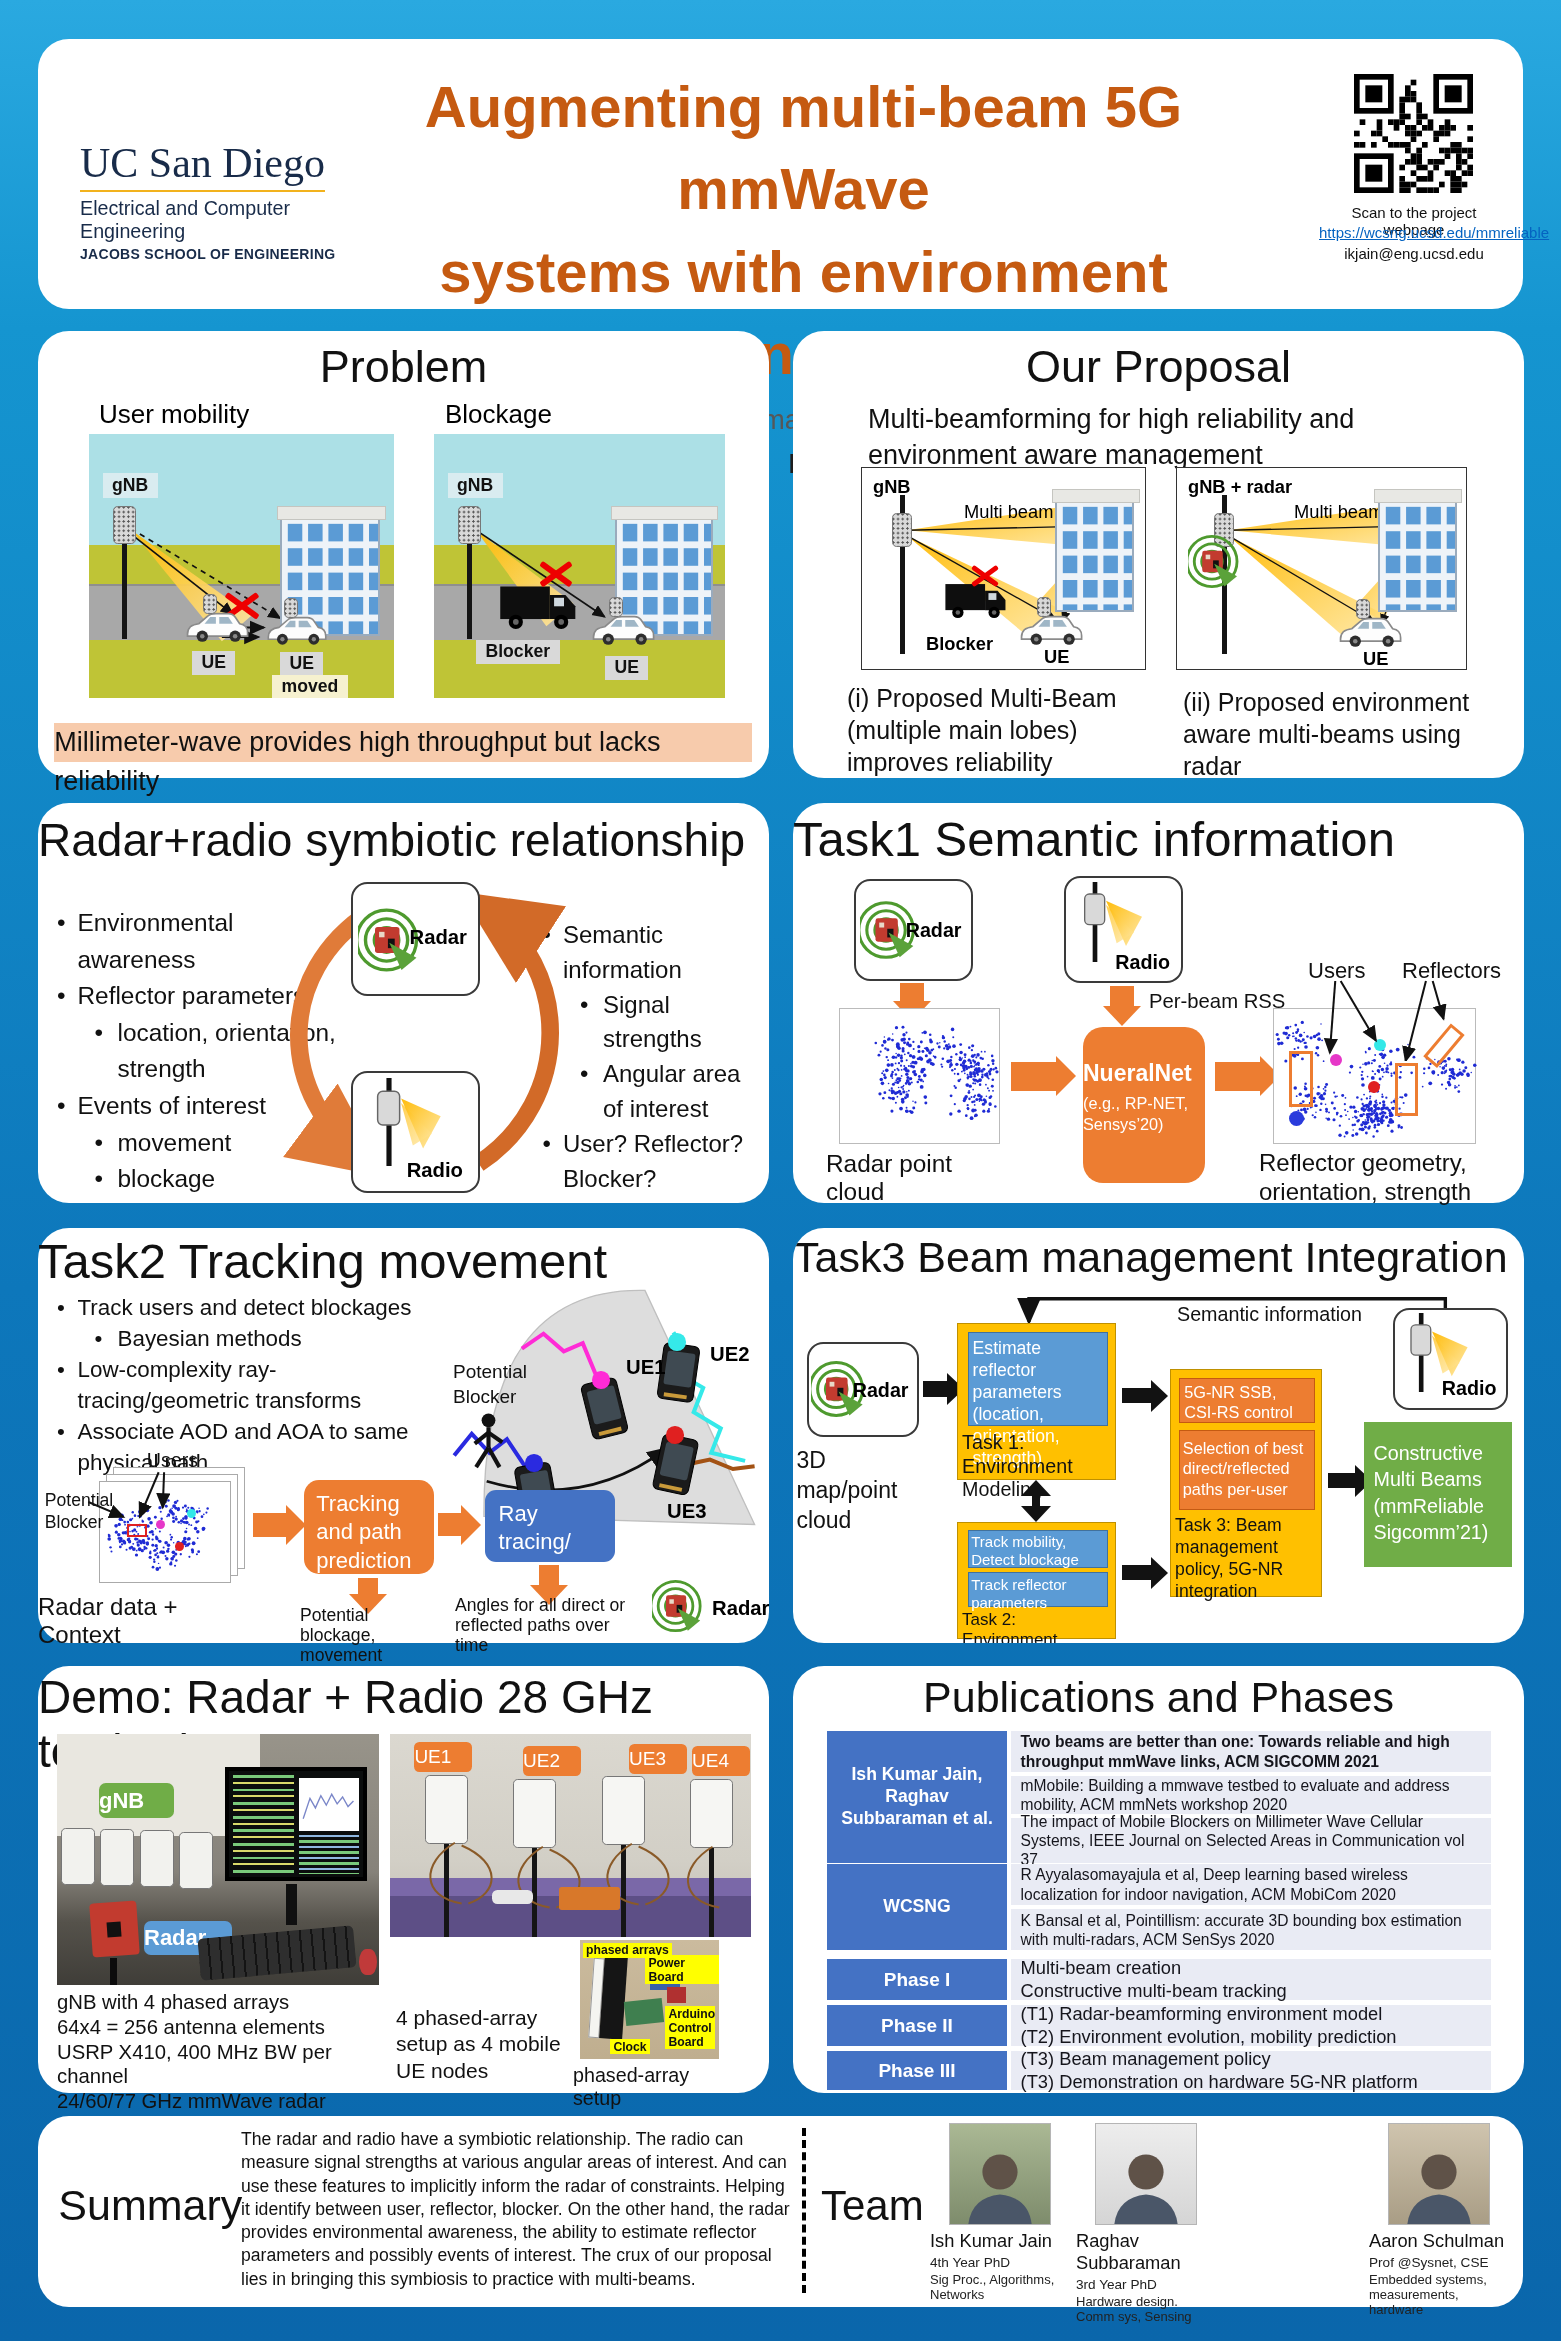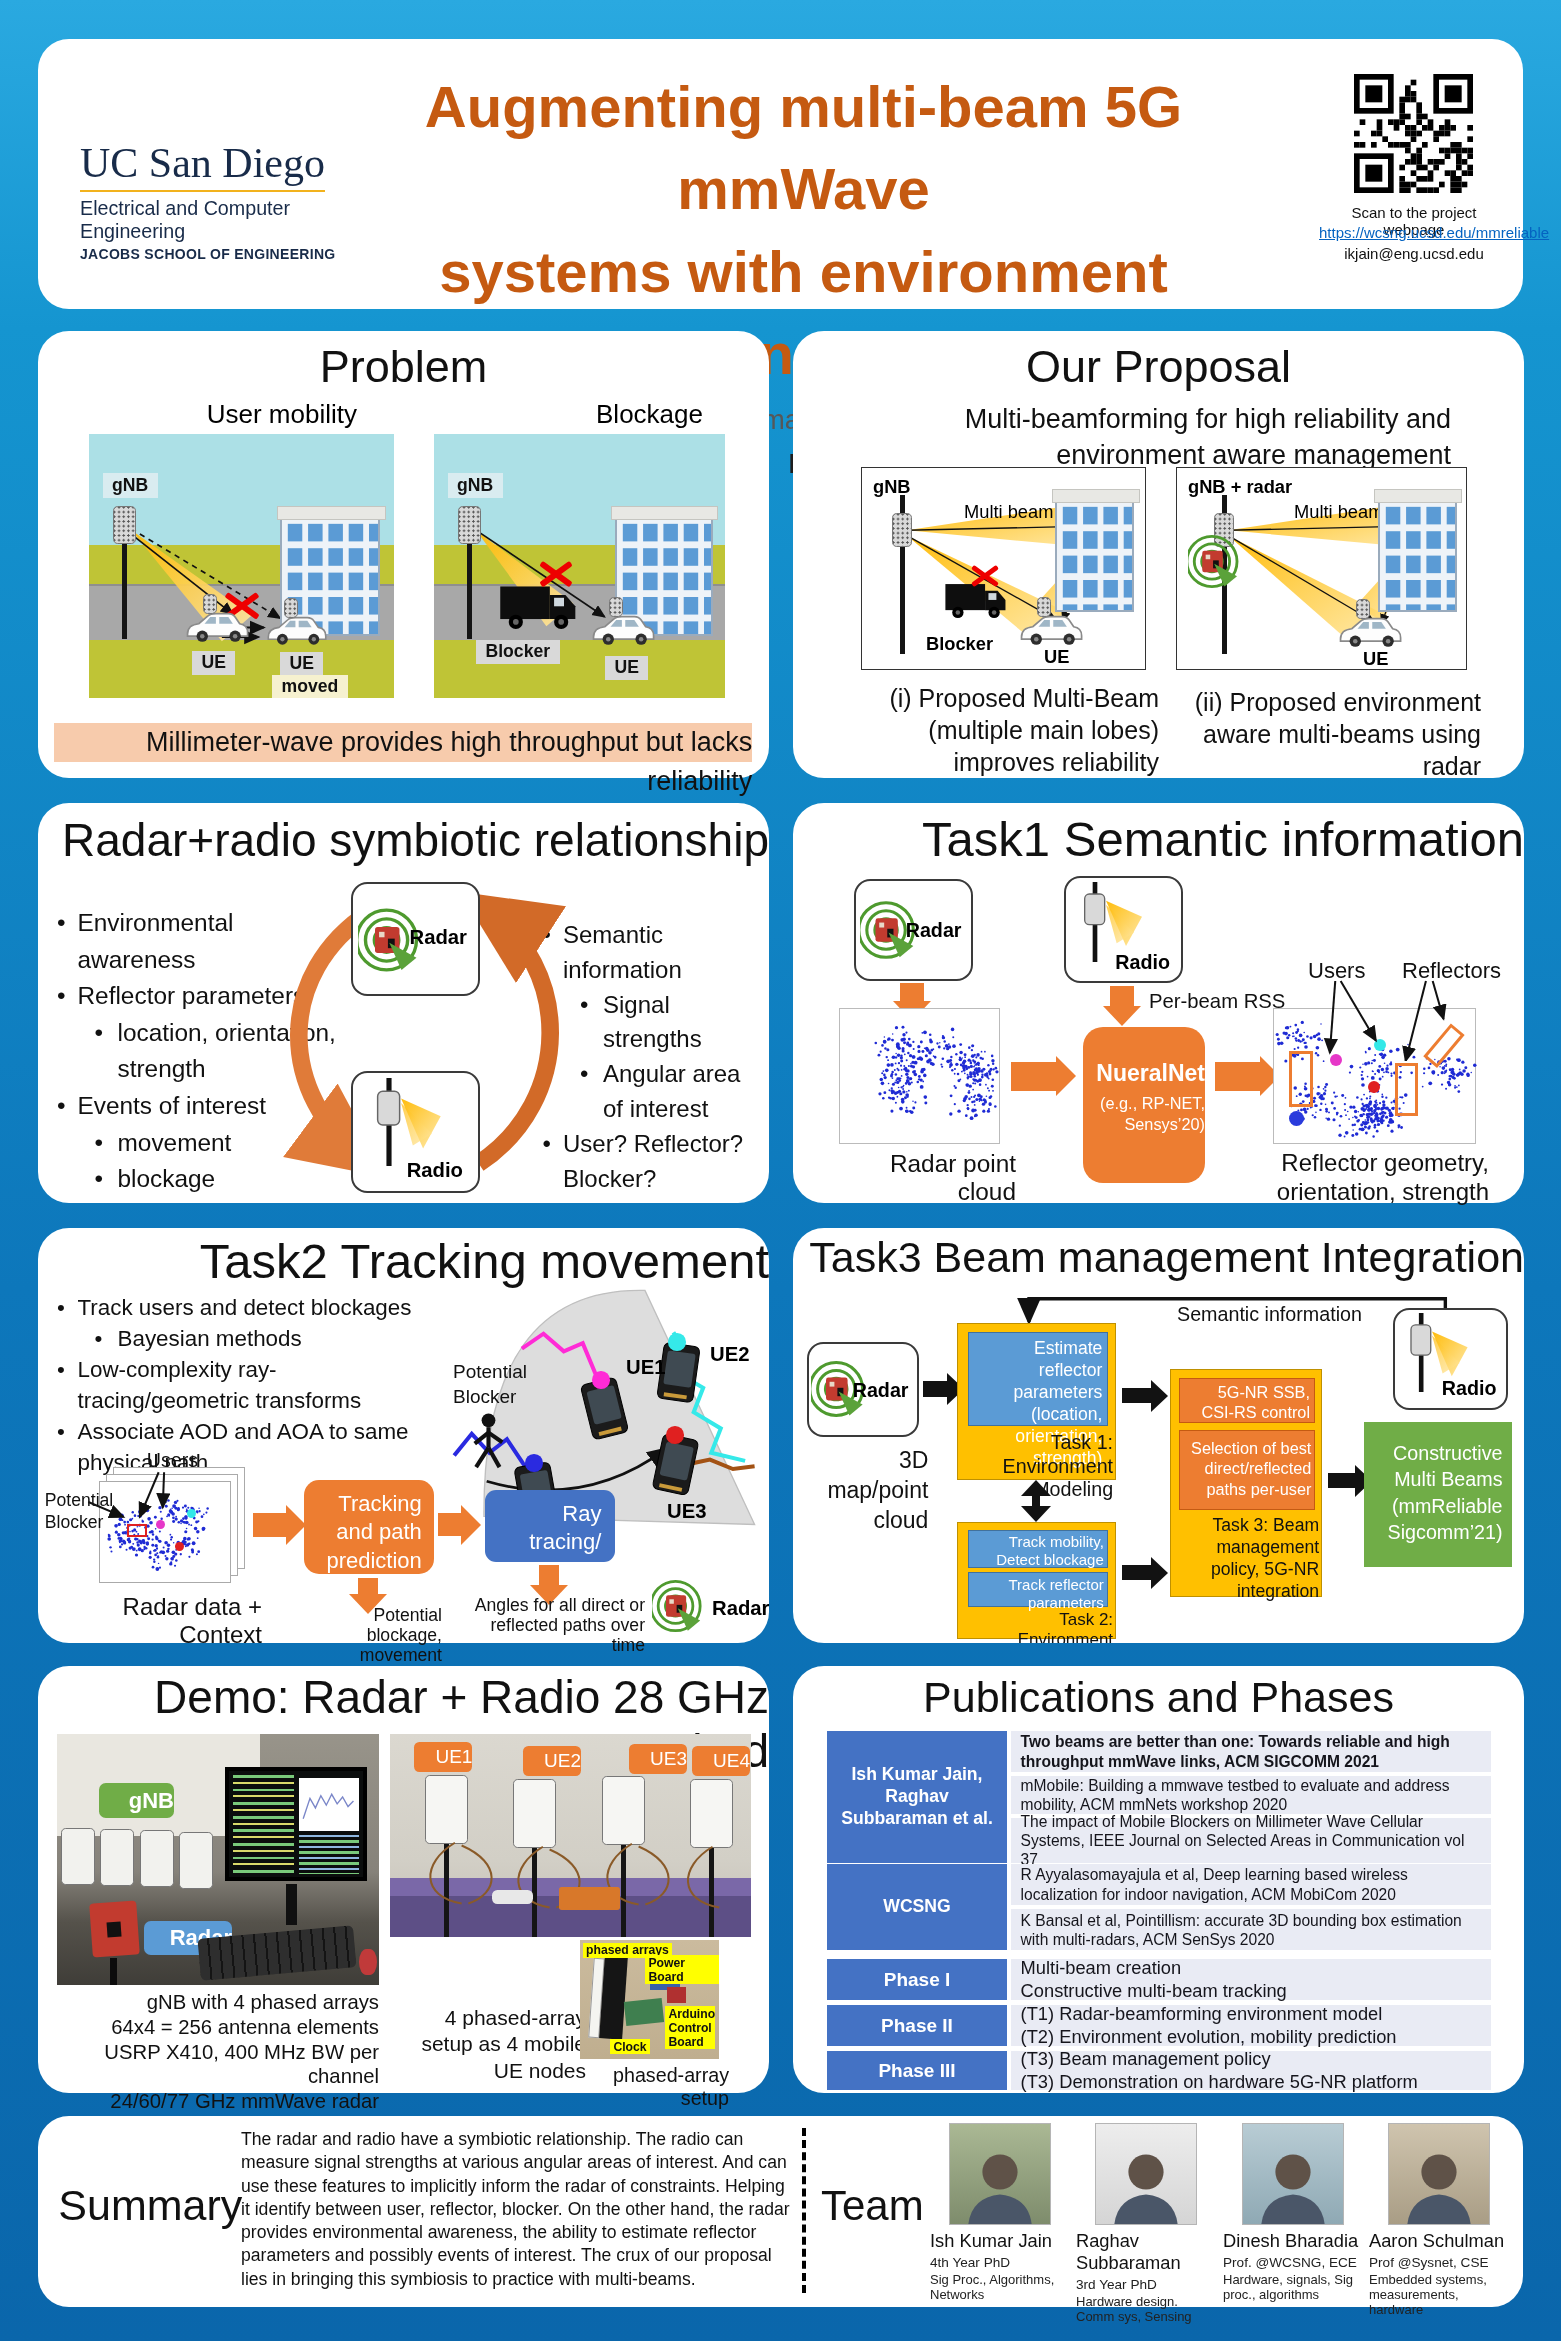--- a/index.html
+++ b/index.html
@@ -1,21 +1,21 @@
 <!DOCTYPE html>
 <html style="font-size:11px"><head>
 <meta charset="utf-8">
 <style>
 *{margin:0;padding:0;box-sizing:border-box}
 html,body{width:1561px;height:2342px}
 body{position:relative;overflow:hidden;font-family:"Liberation Sans",sans-serif;
 background:linear-gradient(180deg,#2aa9e0 0%,#1595d0 14%,#0d77bb 55%,#0a66ab 100%)}
 .a{position:absolute}
 .panel{position:absolute;background:#fff;border-radius:31px}
-.ctr{text-align:right}
+.ctr{text-align:left}
 .b{font-weight:bold}
 .w{color:#fff}
 .ptitle{font-size:45px;color:#111;text-align:center;width:100%}
 
 .ar{position:absolute;background:#ED7D31}
 .ar.right::after{content:"";position:absolute;left:100%;top:50%;transform:translateY(-50%);
 border-left:20.3px solid #ED7D31;border-top:20.3px solid transparent;border-bottom:20.3px solid transparent}
 .ar.down::after{content:"";position:absolute;top:100%;left:50%;transform:translateX(-50%);
 border-top:20.3px solid #ED7D31;border-left:19px solid transparent;border-right:19px solid transparent}
 .ar.black{background:#121212}
@@ -1783,30 +1783,20 @@
   <div class="member" style="left:1038px;top:6.8px">
     <div class="mphoto" style="background:linear-gradient(180deg,#ededed 0%,#d5d5d5 100%)">
         <svg viewBox="0 0 100 100">
           <use href="#sym-bust"></use>
         </svg>
       </div>
     <div class="mname">Raghav Subbaraman</div>
     <div class="mrole">3rd Year PhD</div>
     <div class="mint">Hardware design. Comm sys, Sensing</div>
   </div>
-  <div class="member" style="left:1185px;top:6.8px">
-    <div class="mphoto" style="background:linear-gradient(180deg,#b8ccd4 0%,#8fa9b4 100%)">
-        <svg viewBox="0 0 100 100">
-          <use href="#sym-bust"></use>
-        </svg>
-      </div>
-    <div class="mname">Dinesh Bharadia</div>
-    <div class="mrole">Prof. @WCSNG, ECE</div>
-    <div class="mint">Hardware, signals, Sig proc., algorithms</div>
-  </div>
   <div class="member" style="left:1331px;top:6.8px">
     <div class="mphoto" style="background:linear-gradient(180deg,#cfc4ae 0%,#a99d85 100%)">
         <svg viewBox="0 0 100 100">
           <use href="#sym-bust"></use>
         </svg>
       </div>
     <div class="mname">Aaron Schulman</div>
     <div class="mrole">Prof @Sysnet, CSE</div>
     <div class="mint">Embedded systems, measurements, hardware</div>
   </div>

